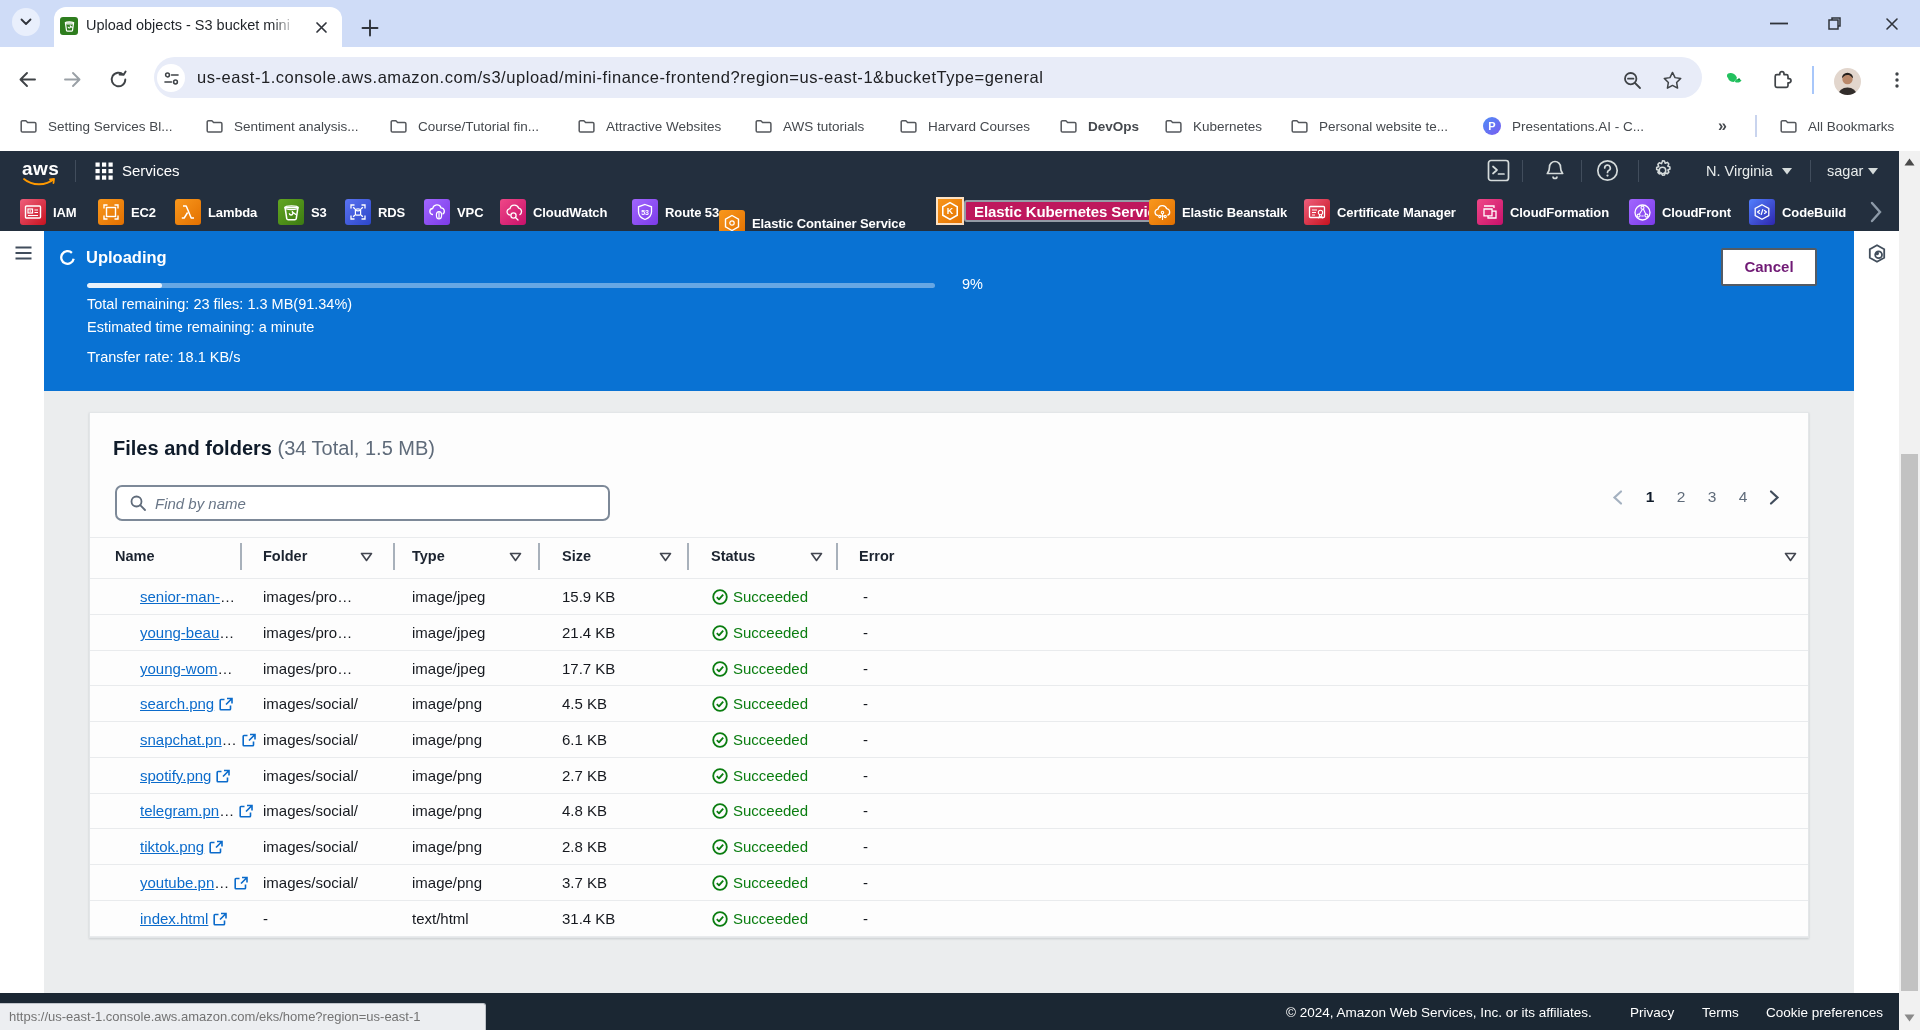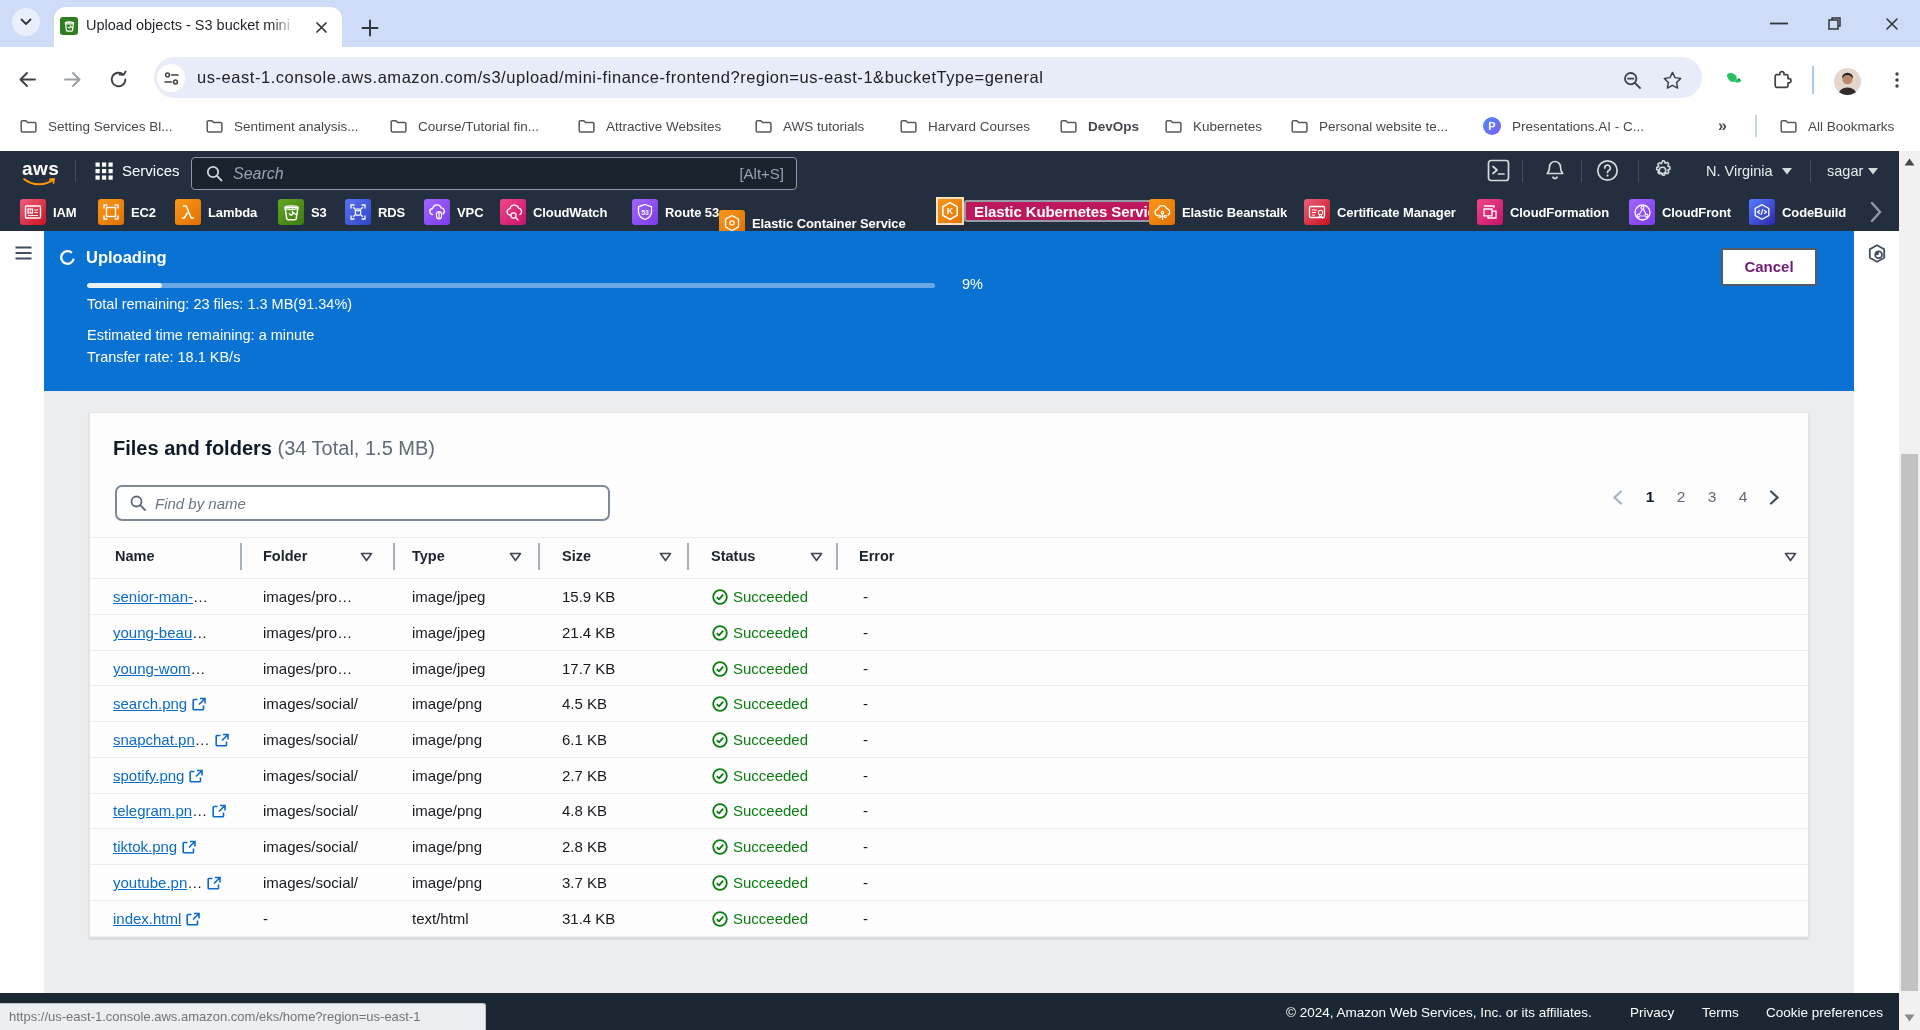--- a/index.html
+++ b/index.html
@@ -34,21 +34,21 @@
   #pfill { width:75px; height:5px; background:#e8f1fa; border-radius:3px; }
   .bline { position:absolute; color:#fff; font-size:14.5px; white-space:nowrap; }
   #card { left:89px; top:412px; width:1720px; height:526px; background:#fdfdfd; border:1px solid #e3e6e8; box-shadow:0 1px 2px rgba(0,28,36,.15); }
   #cardtitle { left:113px; top:437px; font-size:20px; font-weight:bold; color:#0f1b2a; }
   #findbox { left:115px; top:485px; width:495px; height:36px; border:2px solid #7d8998; border-radius:7px; background:#fff; display:flex; align-items:center; }
   .pg { position:absolute; top:488px; width:20px; text-align:center; font-size:15.5px; color:#5f6b7a; }
   .hdr { position:absolute; top:548px; font-size:14.5px; font-weight:bold; color:#1b232f; white-space:nowrap; }
   .coldiv { position:absolute; top:543px; width:2px; height:27px; background:#a8b1bb; }
   .ftri { position:absolute; top:552px; }
   .cell { position:absolute; font-size:15px; color:#16191f; white-space:nowrap; }
-  .link { color:#0b6bcb; }
+  .link { color:#0b6bcb;margin-left:27px; }
   .lul { text-decoration:underline; }
   .succ { color:#0a7d10; }
   .hline { position:absolute; left:90px; width:1718px; height:1px; background:#e9ebed; }
   .exic { display:inline-block; vertical-align:-2px; margin-left:5px; }
   #footer { left:0; top:993px; width:1899px; height:37px; background:#1b2733; color:#fff; font-size:13.5px; }
   .ftxt { position:absolute; top:1005px; color:#fff; font-size:13.5px; white-space:nowrap; }
   #statusbubble { left:0; top:1003px; width:486px; height:27px; background:#eceef1; border:1px solid #bfc3c9; border-left:none; border-bottom:none; font-size:13px; color:#737373; line-height:25px; padding-left:9px; border-radius:0 3px 0 0; }
   #sbar { left:1899px; top:151px; width:21px; height:879px; background:#f1f1f1; }
   #sthumb { position:absolute; left:2px; top:303px; width:17px; height:537px; background:#c2c2c2; }
 </style>
@@ -255,28 +255,20 @@
         <rect x="13.5" y="0.5" width="4.2" height="4.2" fill="#fff"></rect>
         <rect x="0.5" y="7.0" width="4.2" height="4.2" fill="#fff"></rect>
         <rect x="7.0" y="7.0" width="4.2" height="4.2" fill="#fff"></rect>
         <rect x="13.5" y="7.0" width="4.2" height="4.2" fill="#fff"></rect>
         <rect x="0.5" y="13.5" width="4.2" height="4.2" fill="#fff"></rect>
         <rect x="7.0" y="13.5" width="4.2" height="4.2" fill="#fff"></rect>
         <rect x="13.5" y="13.5" width="4.2" height="4.2" fill="#fff"></rect>
       </svg>
     </div>
  <div class="nitem" style="left:122px;font-size:15px;color:#fff;">Services</div>
- <div id="navsearch">
-   <svg style="margin-left:14px;" width="17" height="17" viewBox="0 0 17 17">
-        <circle cx="7" cy="7" r="5.2" fill="none" stroke="#ccd5dd" stroke-width="1.8"></circle>
-        <path d="M11 11 L15.5 15.5" stroke="#ccd5dd" stroke-width="1.8" stroke-linecap="round"></path>
-      </svg>
-   <span style="margin-left:10px;font-style:italic;font-size:16px;color:#95a3b2;">Search</span>
-   <span style="margin-left:auto;margin-right:12px;font-size:15px;color:#95a3b2;">[Alt+S]</span>
- </div>
  <div style="position:absolute;left:1487px;top:8px;">
       <svg width="23" height="23" viewBox="0 0 23 23">
         <rect x="1.5" y="1.5" width="20" height="20" rx="2.5" fill="none" stroke="#d5dbdb" stroke-width="1.7"></rect>
         <path d="M6 7.5 L10 11 L6 14.5" fill="none" stroke="#d5dbdb" stroke-width="1.7" stroke-linecap="round" stroke-linejoin="round"></path>
         <path d="M11.5 15 H17" stroke="#d5dbdb" stroke-width="1.7" stroke-linecap="round"></path>
       </svg>
     </div>
  <div class="ndiv" style="left:1522px;"></div>
  <div style="position:absolute;left:1544px;top:8px;">
       <svg width="22" height="23" viewBox="0 0 22 23">
@@ -488,21 +480,21 @@
     <svg width="15" height="15" viewBox="0 0 15 15">
       <path d="M11.9 2.9 A6.3 6.3 0 1 0 13.7 8.8" fill="none" stroke="#fff" stroke-width="2.3"></path>
     </svg>
   </div>
 <div class="abs" style="left:86px;top:248px;color:#fff;font-weight:bold;font-size:16.5px;">Uploading</div>
 <div class="abs" id="ptrack">
     <div id="pfill"></div>
   </div>
 <div class="abs bline" style="left:962px;top:276px;">9%</div>
 <div class="abs bline" style="left:87px;top:296px;">Total remaining: 23 files: 1.3 MB(91.34%)</div>
-<div class="abs bline" style="left:87px;top:327px;">Estimated time remaining: a minute</div>
+<div class="abs bline" style="left:87px;top:319px;">Estimated time remaining: a minute</div>
 <div class="abs bline" style="left:87px;top:349px;">Transfer rate: 18.1 KB/s</div>
 <div class="abs" id="cancelbtn">Cancel</div>
 
 <div class="abs" id="card"></div>
 <div class="abs" id="cardtitle">Files and folders <span style="font-weight:normal;color:#5f6b7a">(34 Total, 1.5 MB)</span></div>
 <div class="abs" id="findbox">
   <svg style="margin-left:13px;" width="16" height="16" viewBox="0 0 16 16">
       <circle cx="6.5" cy="6.5" r="5" fill="none" stroke="#5f6b7a" stroke-width="1.8"></circle>
       <path d="M10.2 10.2 L15 15" stroke="#5f6b7a" stroke-width="1.8" stroke-linecap="round"></path>
     </svg>

